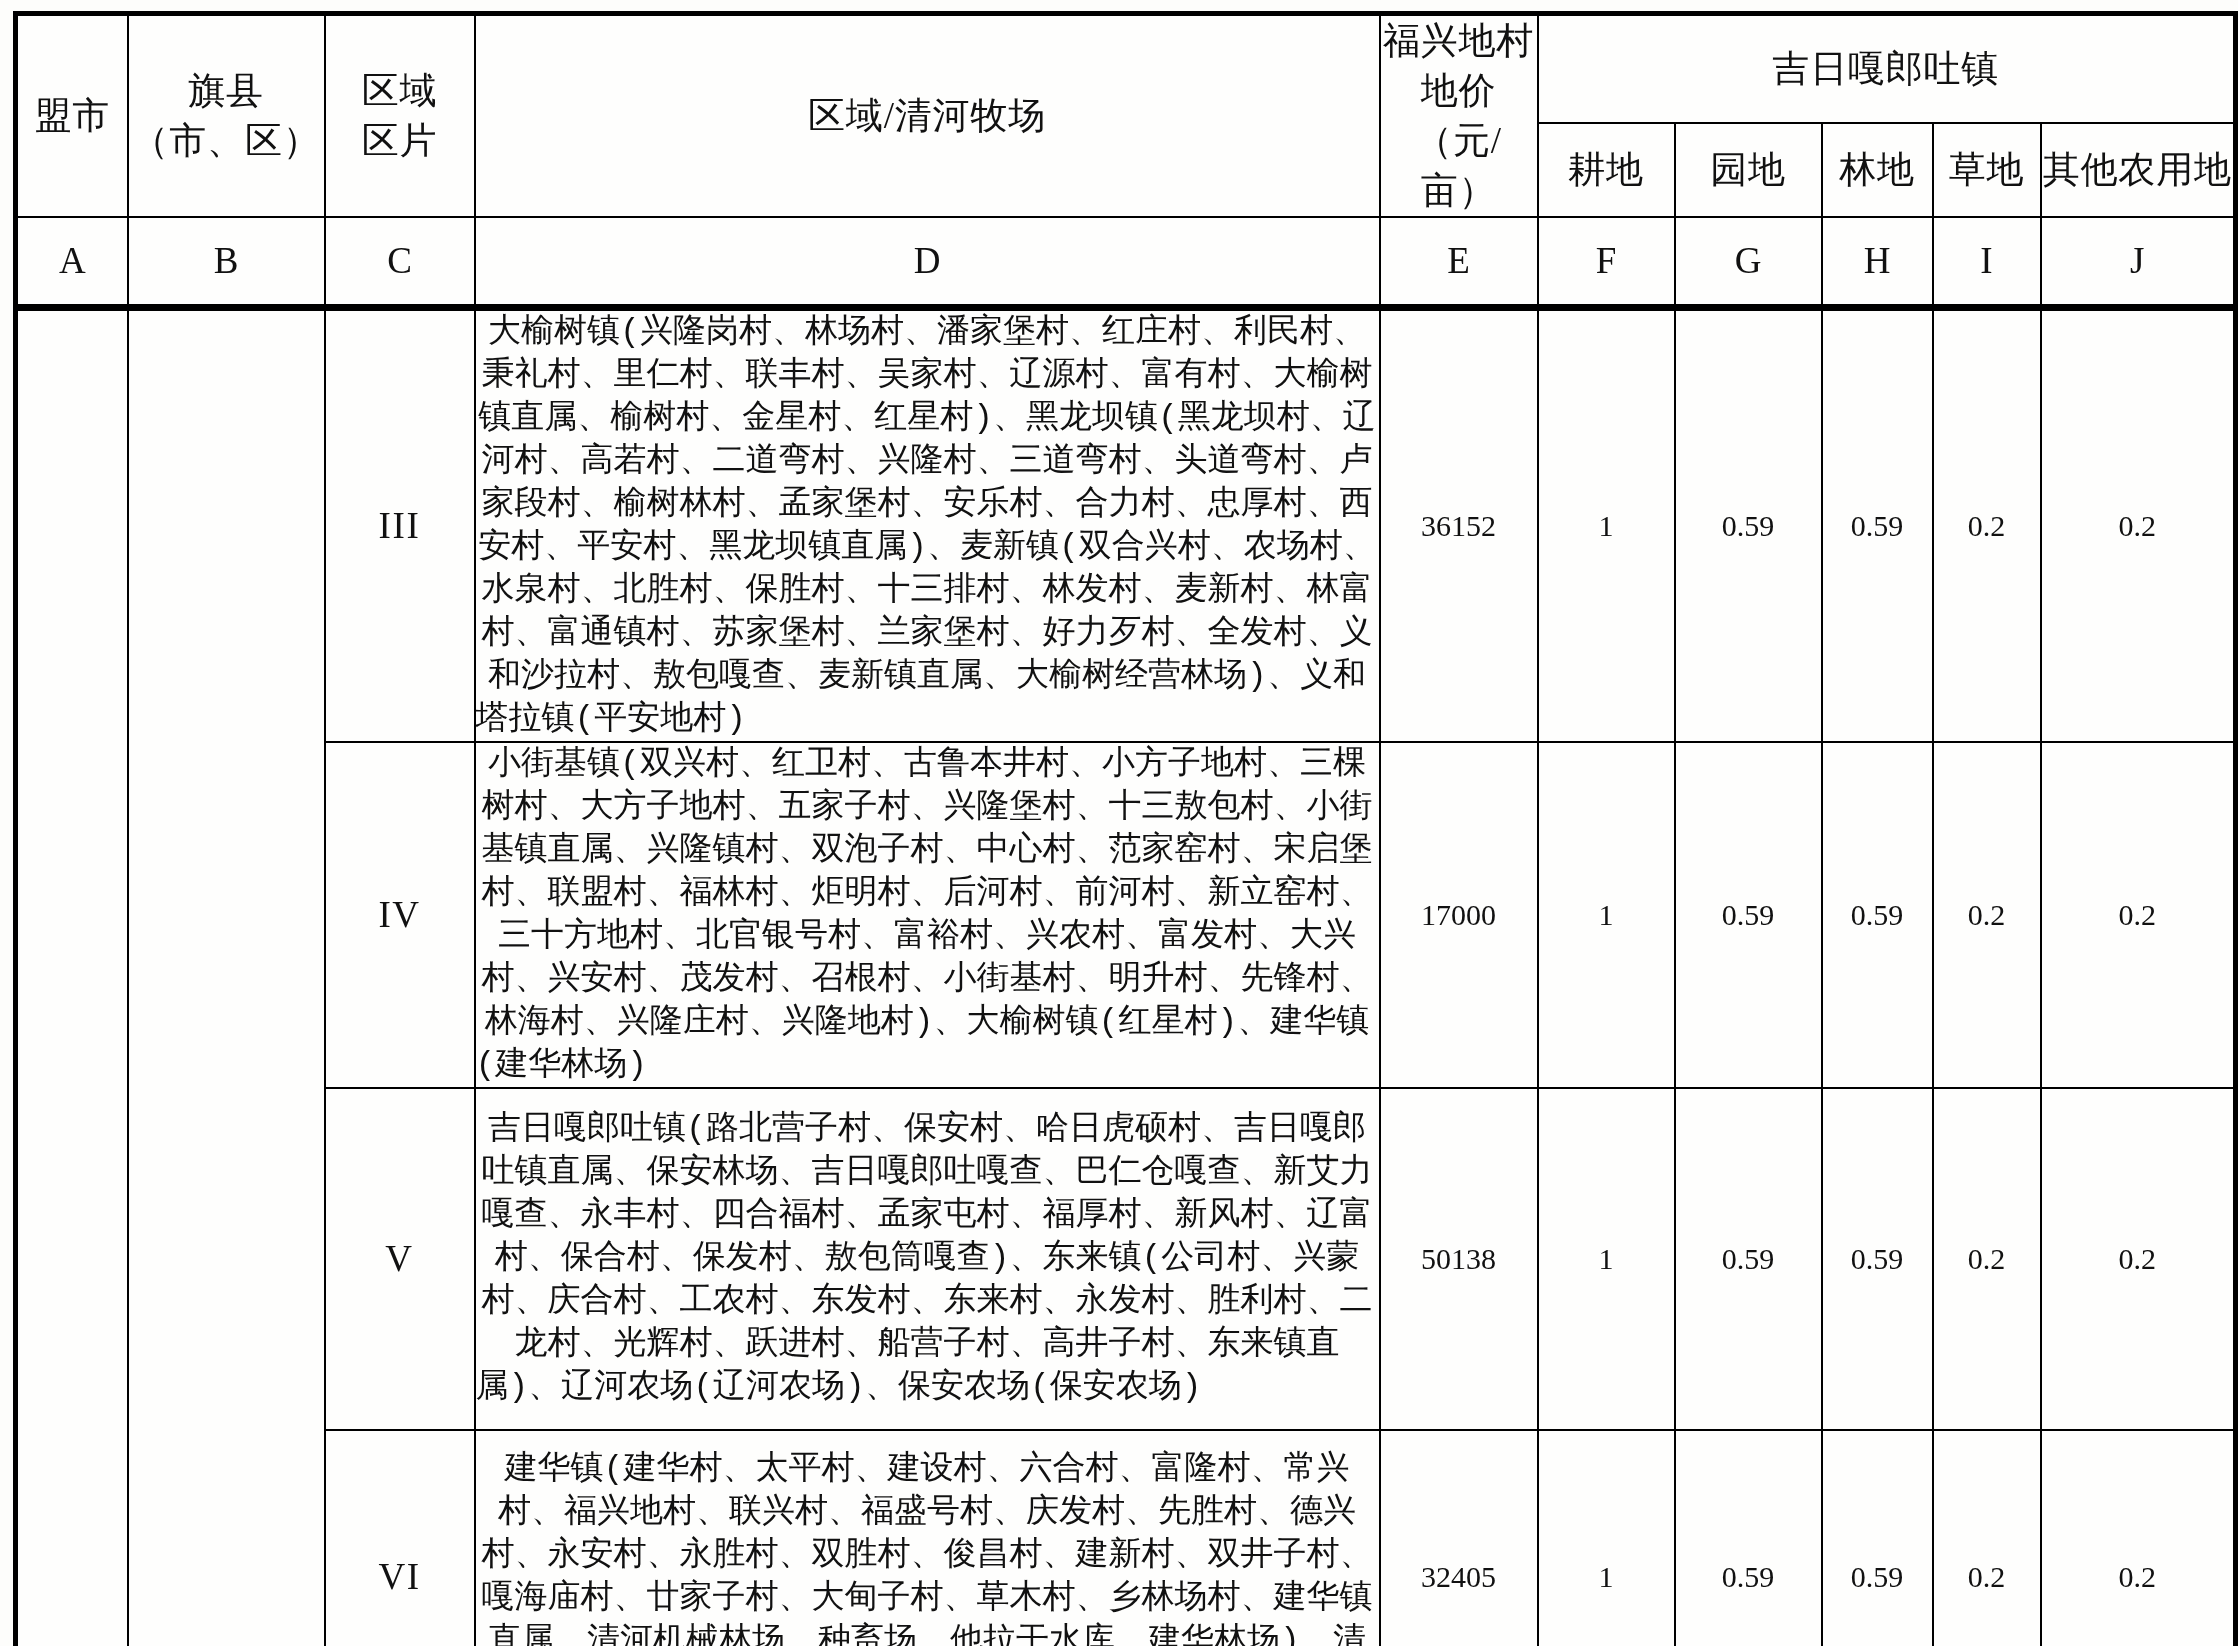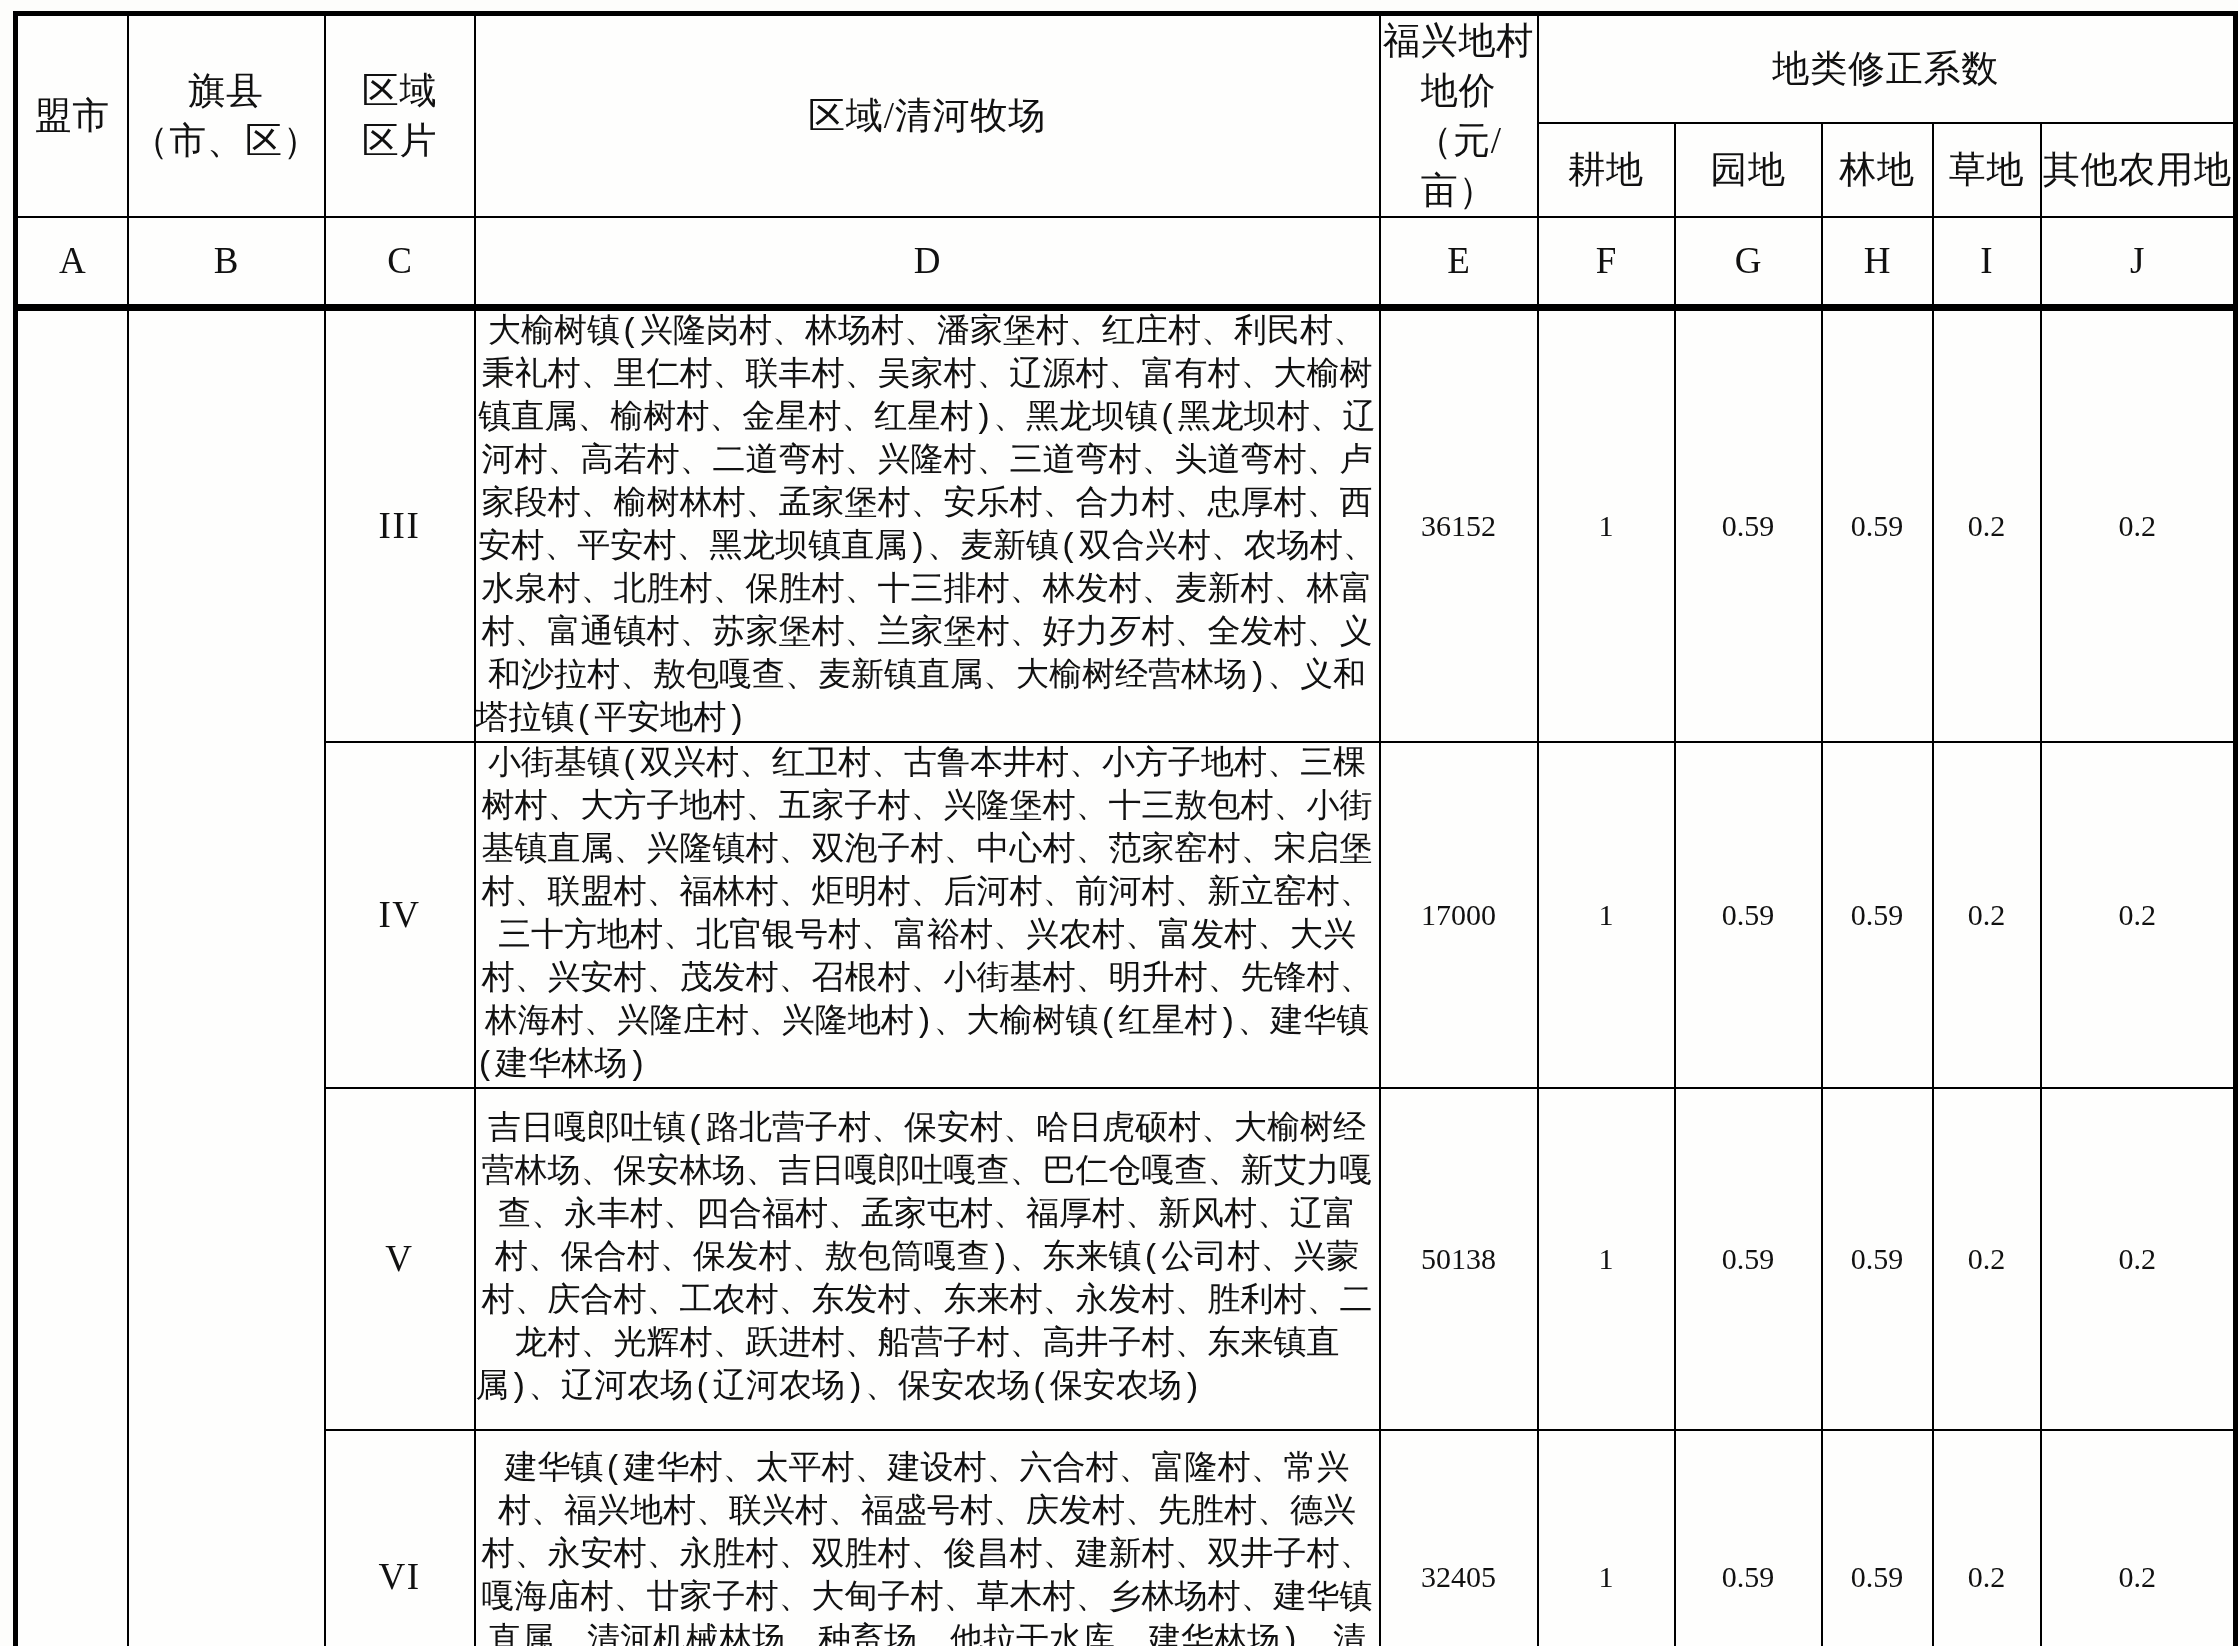--- a/index.html
+++ b/index.html
@@ -82,21 +82,21 @@
       <tr class="hrow-1">
         <th class="hdr" rowspan="2">盟市</th>
         <th class="hdr" rowspan="2">旗县
 （市、区）</th>
         <th class="hdr" rowspan="2">区域
 区片</th>
         <th class="hdr" rowspan="2">区域/清河牧场</th>
         <th class="hdr" rowspan="2">福兴地村
 地价
 （元/亩）</th>
-        <th class="hdr" colspan="5">地类修正系数</th>
+        <th class="hdr" colspan="5">吉日嘎郎吐镇</th>
       </tr>
       <tr class="hrow-2">
         <th class="hdr">耕地</th>
         <th class="hdr">园地</th>
         <th class="hdr">林地</th>
         <th class="hdr">草地</th>
         <th class="hdr">其他农用地</th>
       </tr>
       <tr class="letters-row">
         <td>A</td>
@@ -127,21 +127,21 @@
         <td class="desc-cell">小街基镇(双兴村、红卫村、古鲁本井村、小方子地村、三棵树村、大方子地村、五家子村、兴隆堡村、十三敖包村、小街基镇直属、兴隆镇村、双泡子村、中心村、范家窑村、宋启堡村、联盟村、福林村、炬明村、后河村、前河村、新立窑村、三十方地村、北官银号村、富裕村、兴农村、富发村、大兴村、兴安村、茂发村、召根村、小街基村、明升村、先锋村、林海村、兴隆庄村、兴隆地村)、大榆树镇(红星村)、建华镇(建华林场)</td>
         <td class="num-cell">17000</td>
         <td class="num-cell">1</td>
         <td class="num-cell">0.59</td>
         <td class="num-cell">0.59</td>
         <td class="num-cell">0.2</td>
         <td class="num-cell">0.2</td>
       </tr>
       <tr class="row-v">
         <td class="region-cell">V</td>
-        <td class="desc-cell">吉日嘎郎吐镇(路北营子村、保安村、哈日虎硕村、大榆树经营林场、保安林场、吉日嘎郎吐嘎查、巴仁仓嘎查、新艾力嘎查、永丰村、四合福村、孟家屯村、福厚村、新风村、辽富村、保合村、保发村、敖包筒嘎查)、东来镇(公司村、兴蒙村、庆合村、工农村、东发村、东来村、永发村、胜利村、二龙村、光辉村、跃进村、船营子村、高井子村、东来镇直属)、辽河农场(辽河农场)、保安农场(保安农场)</td>
+        <td class="desc-cell">吉日嘎郎吐镇(路北营子村、保安村、哈日虎硕村、吉日嘎郎吐镇直属、保安林场、吉日嘎郎吐嘎查、巴仁仓嘎查、新艾力嘎查、永丰村、四合福村、孟家屯村、福厚村、新风村、辽富村、保合村、保发村、敖包筒嘎查)、东来镇(公司村、兴蒙村、庆合村、工农村、东发村、东来村、永发村、胜利村、二龙村、光辉村、跃进村、船营子村、高井子村、东来镇直属)、辽河农场(辽河农场)、保安农场(保安农场)</td>
         <td class="num-cell">50138</td>
         <td class="num-cell">1</td>
         <td class="num-cell">0.59</td>
         <td class="num-cell">0.59</td>
         <td class="num-cell">0.2</td>
         <td class="num-cell">0.2</td>
       </tr>
       <tr class="row-vi">
         <td class="region-cell">VI</td>
         <td class="desc-cell">建华镇(建华村、太平村、建设村、六合村、富隆村、常兴村、福兴地村、联兴村、福盛号村、庆发村、先胜村、德兴村、永安村、永胜村、双胜村、俊昌村、建新村、双井子村、嘎海庙村、廿家子村、大甸子村、草木村、乡林场村、建华镇直属、清河机械林场、种畜场、他拉干水库、建华林场)、清河牧场(清河牧场)、开鲁镇(北关村)</td>

